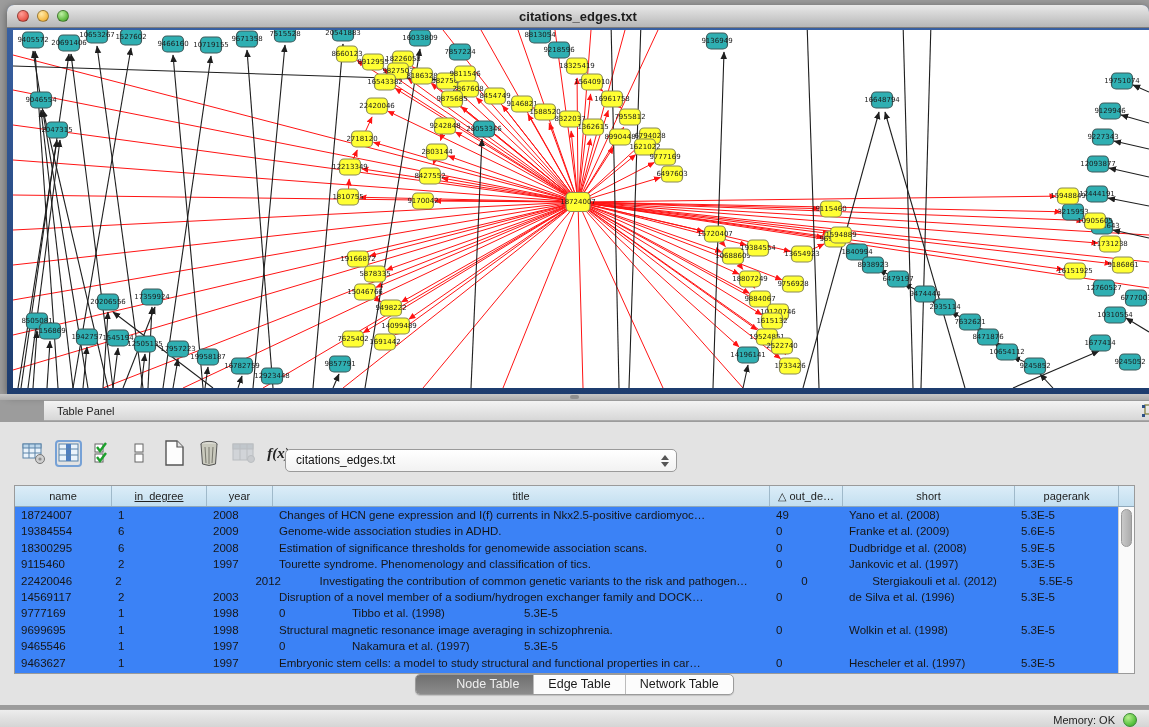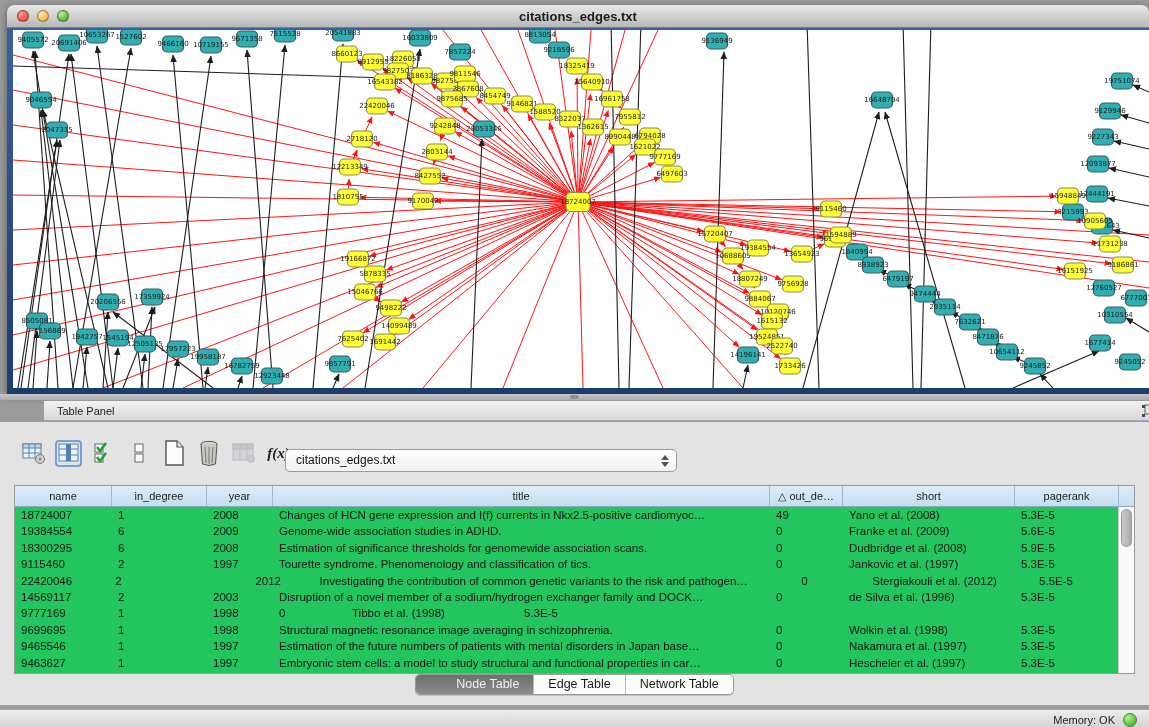--- a/index.html
+++ b/index.html
@@ -55,21 +55,21 @@
     font-size:12px; color:#111; line-height:21px; padding-left:10px; }
   #table-select .stepper { position:absolute; right:6px; top:3px; width:11px; height:16px;
     display:flex; flex-direction:column; align-items:center; justify-content:center; gap:2px; }
   #table-select .stepper i { width:0; height:0; border-left:4px solid transparent;
     border-right:4px solid transparent; display:block; }
   #table-select .stepper .up { border-bottom:5px solid #555; }
   #table-select .stepper .dn { border-top:5px solid #555; }
 
   
   #node-table { position:absolute; left:14px; top:63px; width:1121px; height:189px;
-    background:#22c55e; border:1px solid #9a9a9a; display:flex; flex-direction:column; }
+    background:#3b82f6; border:1px solid #9a9a9a; display:flex; flex-direction:column; }
   .thead { display:flex; height:21px; background:linear-gradient(#dcedf8,#c3dff0);
     border-bottom:1px solid #8fa8ba; flex:0 0 auto; }
   .th { font-size:11px; color:#222; text-align:center; line-height:20px;
     border-right:1px solid #9fb9ca; overflow:hidden; white-space:nowrap; }
   .tbody { position:relative; flex:1 1 auto; overflow:hidden; }
   .tr { display:flex; height:16.4px; }
   .td { font-size:11.5px; color:#161616; line-height:16px; padding-left:6px;
     white-space:nowrap; overflow:hidden; }
   .vsb { position:absolute; right:0; top:21px; bottom:0; width:16px; background:#fafafa;
     border-left:1px solid #cfcfcf; }
@@ -595,21 +595,21 @@
     <span>citations_edges.txt</span>
     <span class="stepper">
         <i class="up"></i>
         <i class="dn"></i>
       </span>
   </div>
 
   <div id="node-table">
     <div class="thead" id="thead">
         <div class="th" style="width: 97px;">name</div>
-        <div class="th" style="width: 95px;">in_degree</div>
+        <div class="th" style="width: 95px; text-decoration: underline;">in_degree</div>
         <div class="th" style="width: 66px;">year</div>
         <div class="th" style="width: 497px;">title</div>
         <div class="th" style="width: 73px;">△ out_de…</div>
         <div class="th" style="width: 172px;">short</div>
         <div class="th" style="width: 104px;">pagerank</div>
       </div>
     <div class="tbody" id="tbody">
         <div class="tr">
           <div class="td" style="width: 97px;">18724007</div>
           <div class="td" style="width: 95px;">1</div>
@@ -678,21 +678,20 @@
           <div class="td" style="width: 66px;">1998</div>
           <div class="td" style="width: 497px;">Structural magnetic resonance image averaging in schizophrenia.</div>
           <div class="td" style="width: 73px;">0</div>
           <div class="td" style="width: 172px;">Wolkin et al. (1998)</div>
           <div class="td" style="width: 104px;">5.3E-5</div>
         </div>
         <div class="tr">
           <div class="td" style="width: 97px;">9465546</div>
           <div class="td" style="width: 95px;">1</div>
           <div class="td" style="width: 66px;">1997</div>
-          <div class="td" style="width: 497px;">Estimation of the future numbers of patients with mental disorders in Japan base…</div>
           <div class="td" style="width: 73px;">0</div>
           <div class="td" style="width: 172px;">Nakamura et al. (1997)</div>
           <div class="td" style="width: 104px;">5.3E-5</div>
         </div>
         <div class="tr">
           <div class="td" style="width: 97px;">9463627</div>
           <div class="td" style="width: 95px;">1</div>
           <div class="td" style="width: 66px;">1997</div>
           <div class="td" style="width: 497px;">Embryonic stem cells: a model to study structural and functional properties in car…</div>
           <div class="td" style="width: 73px;">0</div>

